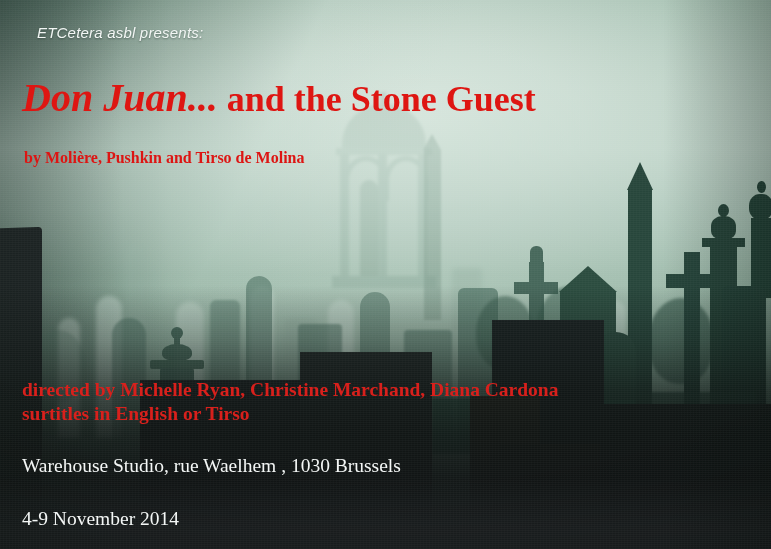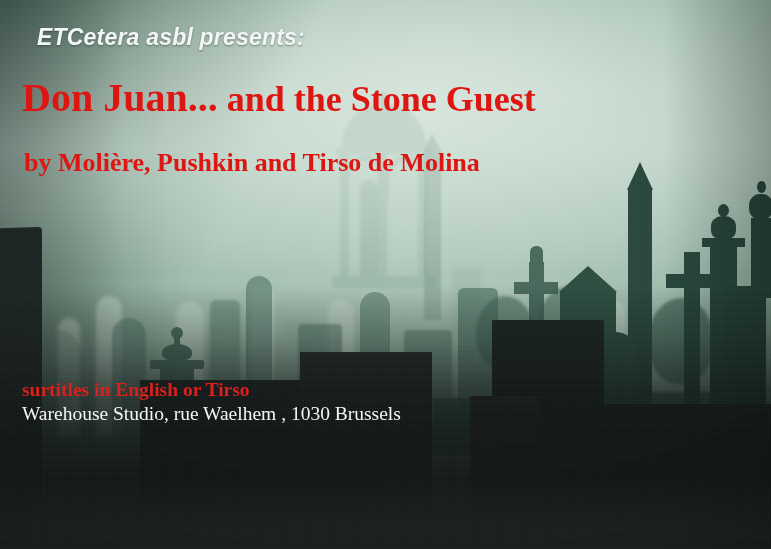--- a/index.html
+++ b/index.html
@@ -156,65 +156,65 @@
       repeating-linear-gradient(90deg, rgba(255,255,255,0.35) 0 1px, rgba(0,0,0,0) 1px 3px);
   }
 
   
   #text-layer { position: absolute; inset: 0; }
 
   #presents {
     position: absolute;
     left: 37px; top: 24px;
     font-family: "Liberation Sans", sans-serif;
-    font-weight: bold;
+    font-weight: normal;
     font-style: italic;
-    font-size: 23px;
+    font-size: 15px;
     color: #f2f6f4;
     letter-spacing: 0.2px;
     white-space: nowrap;
     text-shadow: 0 1px 2px rgba(25,45,38,0.45);
   }
 
   #title {
     position: absolute;
     left: 22px; top: 78px;
     font-family: "Liberation Serif", serif;
     font-size: 40px;
     color: #de1612;
     white-space: nowrap;
     line-height: 1;
   }
-  #title .strong { font-weight: bold; }
+  #title .strong { font-weight: bold; font-style: italic; }
   #title .light { font-weight: bold; font-size: 36px; }
 
   #authors {
     position: absolute;
     left: 24px; top: 150px;
     font-family: "Liberation Serif", serif;
     font-weight: bold;
-    font-size: 26px;
+    font-size: 16px;
     color: #dd1513;
     white-space: nowrap;
     line-height: 1;
   }
 
   #credits {
     position: absolute;
     left: 22px; top: 378px;
     width: 720px;
   }
   .cline {
     font-family: "Liberation Serif", serif;
     font-size: 19.5px;
     line-height: 23.6px;
     white-space: nowrap;
   }
   .cline.red { color: #d8201c; font-weight: bold; }
-  .cline.white { color: #f4f7f6; font-weight: normal; }
+  .cline.white { color: #f4f7f6; font-weight: normal; margin-top: 29px; }
 </style>
 </head>
 <body>
 
 <div id="poster">
 
   <div class="layer" id="sky"></div>
   <div class="layer" id="sky-tint"></div>
 
   <div>
@@ -325,18 +325,20 @@
 
     <div id="presents">ETCetera asbl presents:</div>
 
     <div id="title">
       <span class="strong">Don Juan...</span><span class="light"> and the Stone Guest</span>
     </div>
 
     <div id="authors">by Molière, Pushkin and Tirso de Molina</div>
 
     <div id="credits">
+      <div class="cline red">directed by Michelle Ryan, Christine Marchand, Diana Cardona</div>
       <div class="cline red">surtitles  in English or Tirso</div>
       <div class="cline white">Warehouse Studio, rue Waelhem , 1030 Brussels</div>
+      <div class="cline white">4-9 November 2014</div>
     </div>
 
   </div>
 </div>
 
 </body></html>

